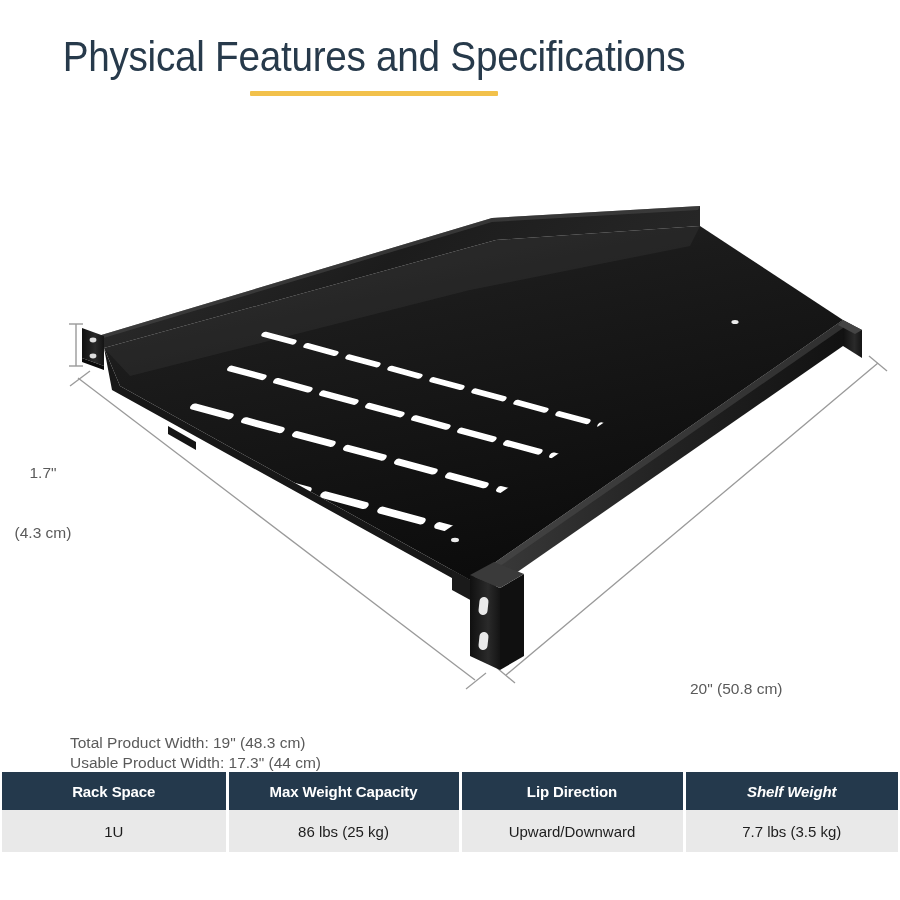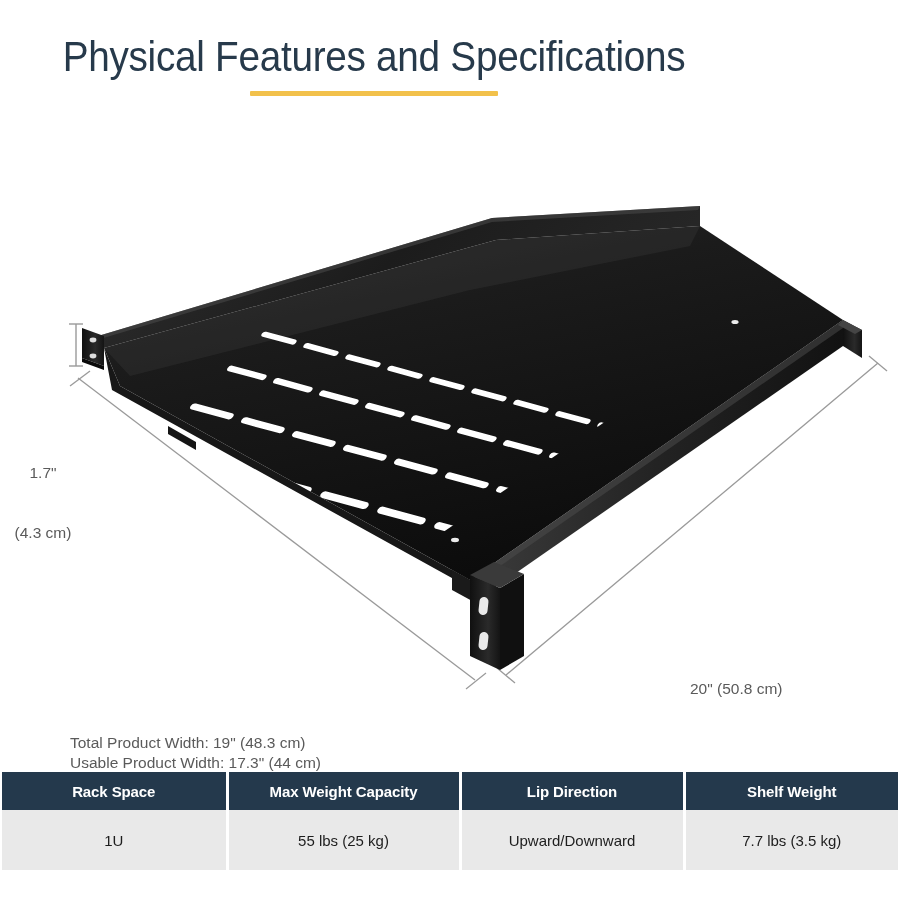--- a/index.html
+++ b/index.html
@@ -96,27 +96,27 @@
     color: #ffffff;
     font-size: 15px;
     font-weight: 700;
     height: 38px;
     text-align: center;
     vertical-align: middle;
     border-right: 3px solid #ffffff;
     padding: 0 4px;
     letter-spacing: -0.1px;
   }
-  #spec-table th:last-child { border-right: none; }
+  #spec-table th:last-child { border-right: none; font-style: italic; }
   #spec-table td {
     background: #e9e9e9;
     color: #1d1d1d;
     font-size: 15px;
     font-weight: 400;
-    height: 60px;
+    height: 42px;
     text-align: center;
     vertical-align: middle;
     border-right: 3px solid #ffffff;
     padding: 0 4px;
   }
   #spec-table td:last-child { border-right: none; text-align: center; }
   .col-1 { width: 225px; }
   .col-2 { width: 233px; }
   .col-3 { width: 224px; }
   .col-4 { width: 214px; }
@@ -368,18 +368,18 @@
     <tr>
       <th>Rack Space</th>
       <th>Max Weight Capacity</th>
       <th>Lip Direction</th>
       <th>Shelf Weight</th>
     </tr>
   </thead>
   <tbody>
     <tr>
       <td>1U</td>
-      <td>55 lbs (25 kg)</td>
+      <td>86 lbs (25 kg)</td>
       <td>Upward/Downward</td>
       <td>7.7 lbs (3.5 kg)</td>
     </tr>
   </tbody>
 </table>
 
 </body></html>

